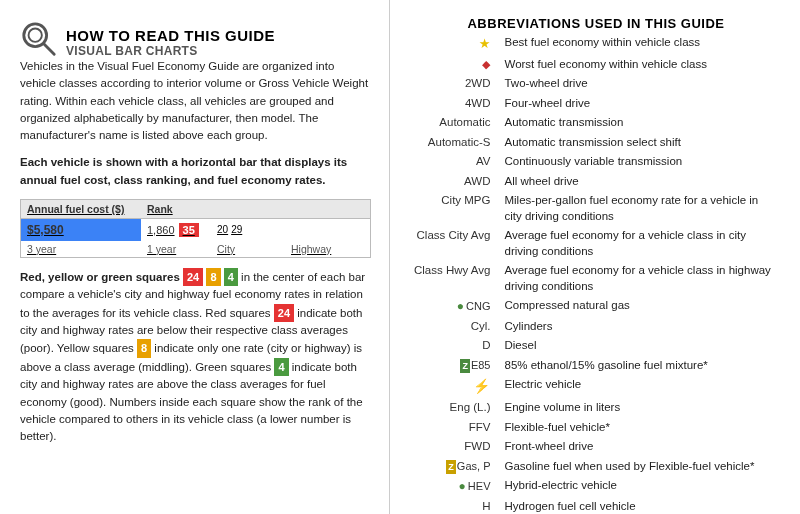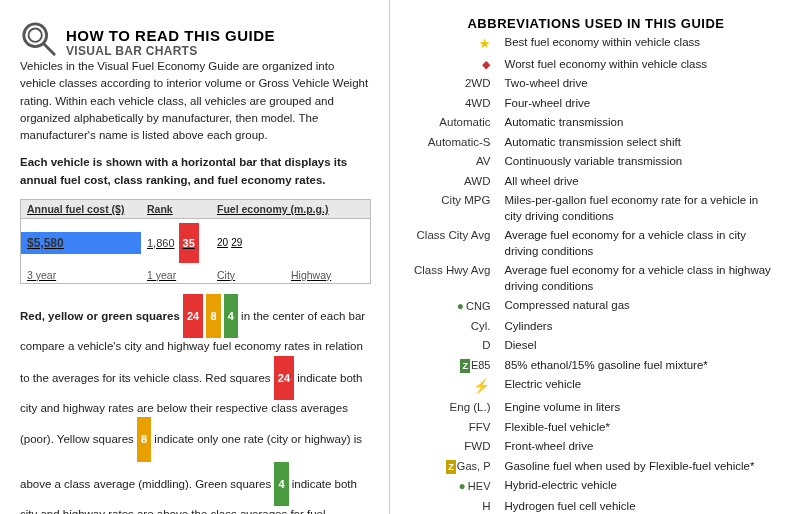--- a/index.html
+++ b/index.html
@@ -108,21 +108,21 @@
     .bar-labels-row span {
       font-size: 10.5px;
       color: #555;
     }
     .bar-labels-row span:nth-child(1) { width: 120px; padding-left: 6px; }
     .bar-labels-row span:nth-child(2) { width: 70px; padding-left: 6px; }
     .bar-labels-row span:nth-child(3) { width: 60px; padding-left: 6px; }
     .bar-labels-row span:nth-child(4) { padding-left: 20px; }
     .colored-sq {
       display: inline-block;
-      padding: 14px 4px;
+      padding: 1px 4px;
       font-weight: bold;
       font-size: 11px;
       color: #fff;
     }
     .sq-red { background: #e53333; }
     .sq-yellow { background: #e8a000; }
     .sq-green { background: #4a9a3f; }
     
     .right-title {
       font-size: 13px;
@@ -173,21 +173,20 @@
 
   <p class="body-text">Vehicles in the Visual Fuel Economy Guide are organized into vehicle classes according to interior volume or Gross Vehicle Weight rating. Within each vehicle class, all vehicles are grouped and organized alphabetically by manufacturer, then model. The manufacturer's name is listed above each group.</p>
   <p class="body-text">
     <strong>Each vehicle is shown with a horizontal bar that displays its annual fuel cost, class ranking, and fuel economy rates.</strong>
   </p>
 
   <div class="bar-demo">
     <div class="bar-header">
       <div class="bar-header-cell">Annual fuel cost ($)</div>
       <div class="bar-header-cell">Rank</div>
-      <div class="bar-header-cell">Fuel economy (m.p.g.)</div>
     </div>
     <div class="bar-data-row">
       <div class="annual-cost">$5,580</div>
       <div class="rank-cell">
         <span style="font-size:11px;color:#333;">1,860</span>
         <span class="colored-sq sq-red">35</span>
       </div>
       <div class="fuel-cell">
         <span>20</span>
         <span>29</span>

